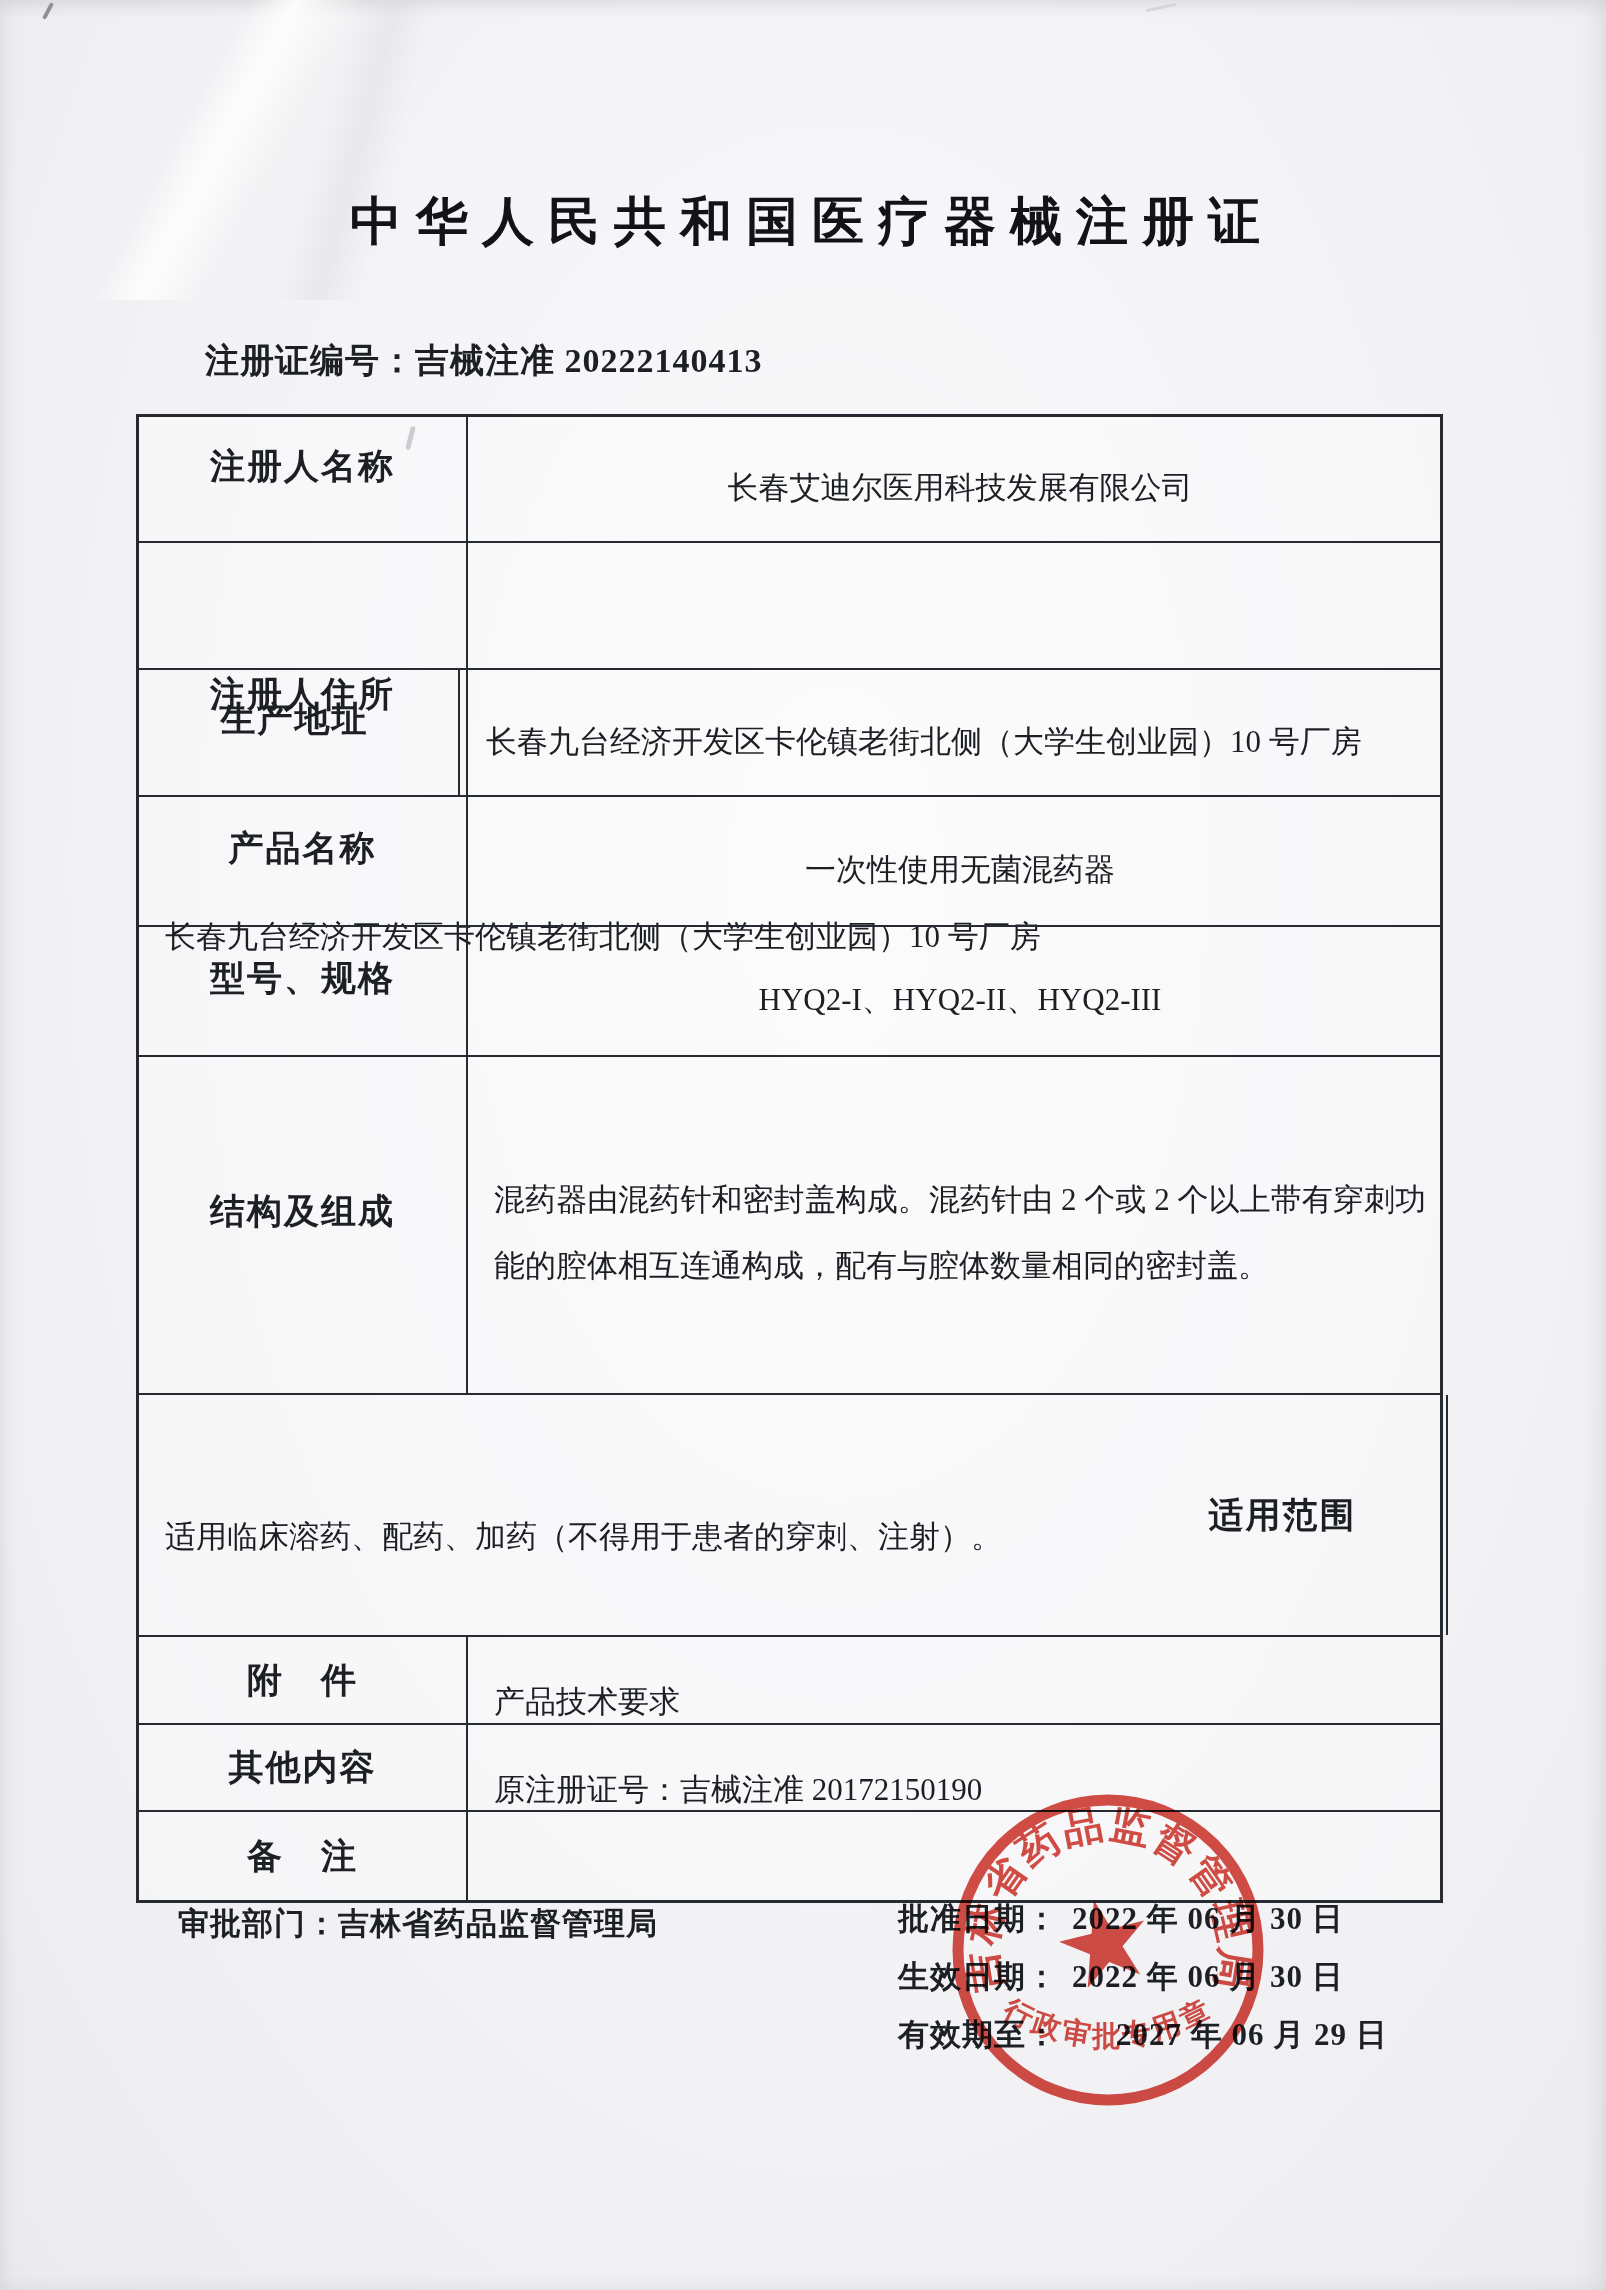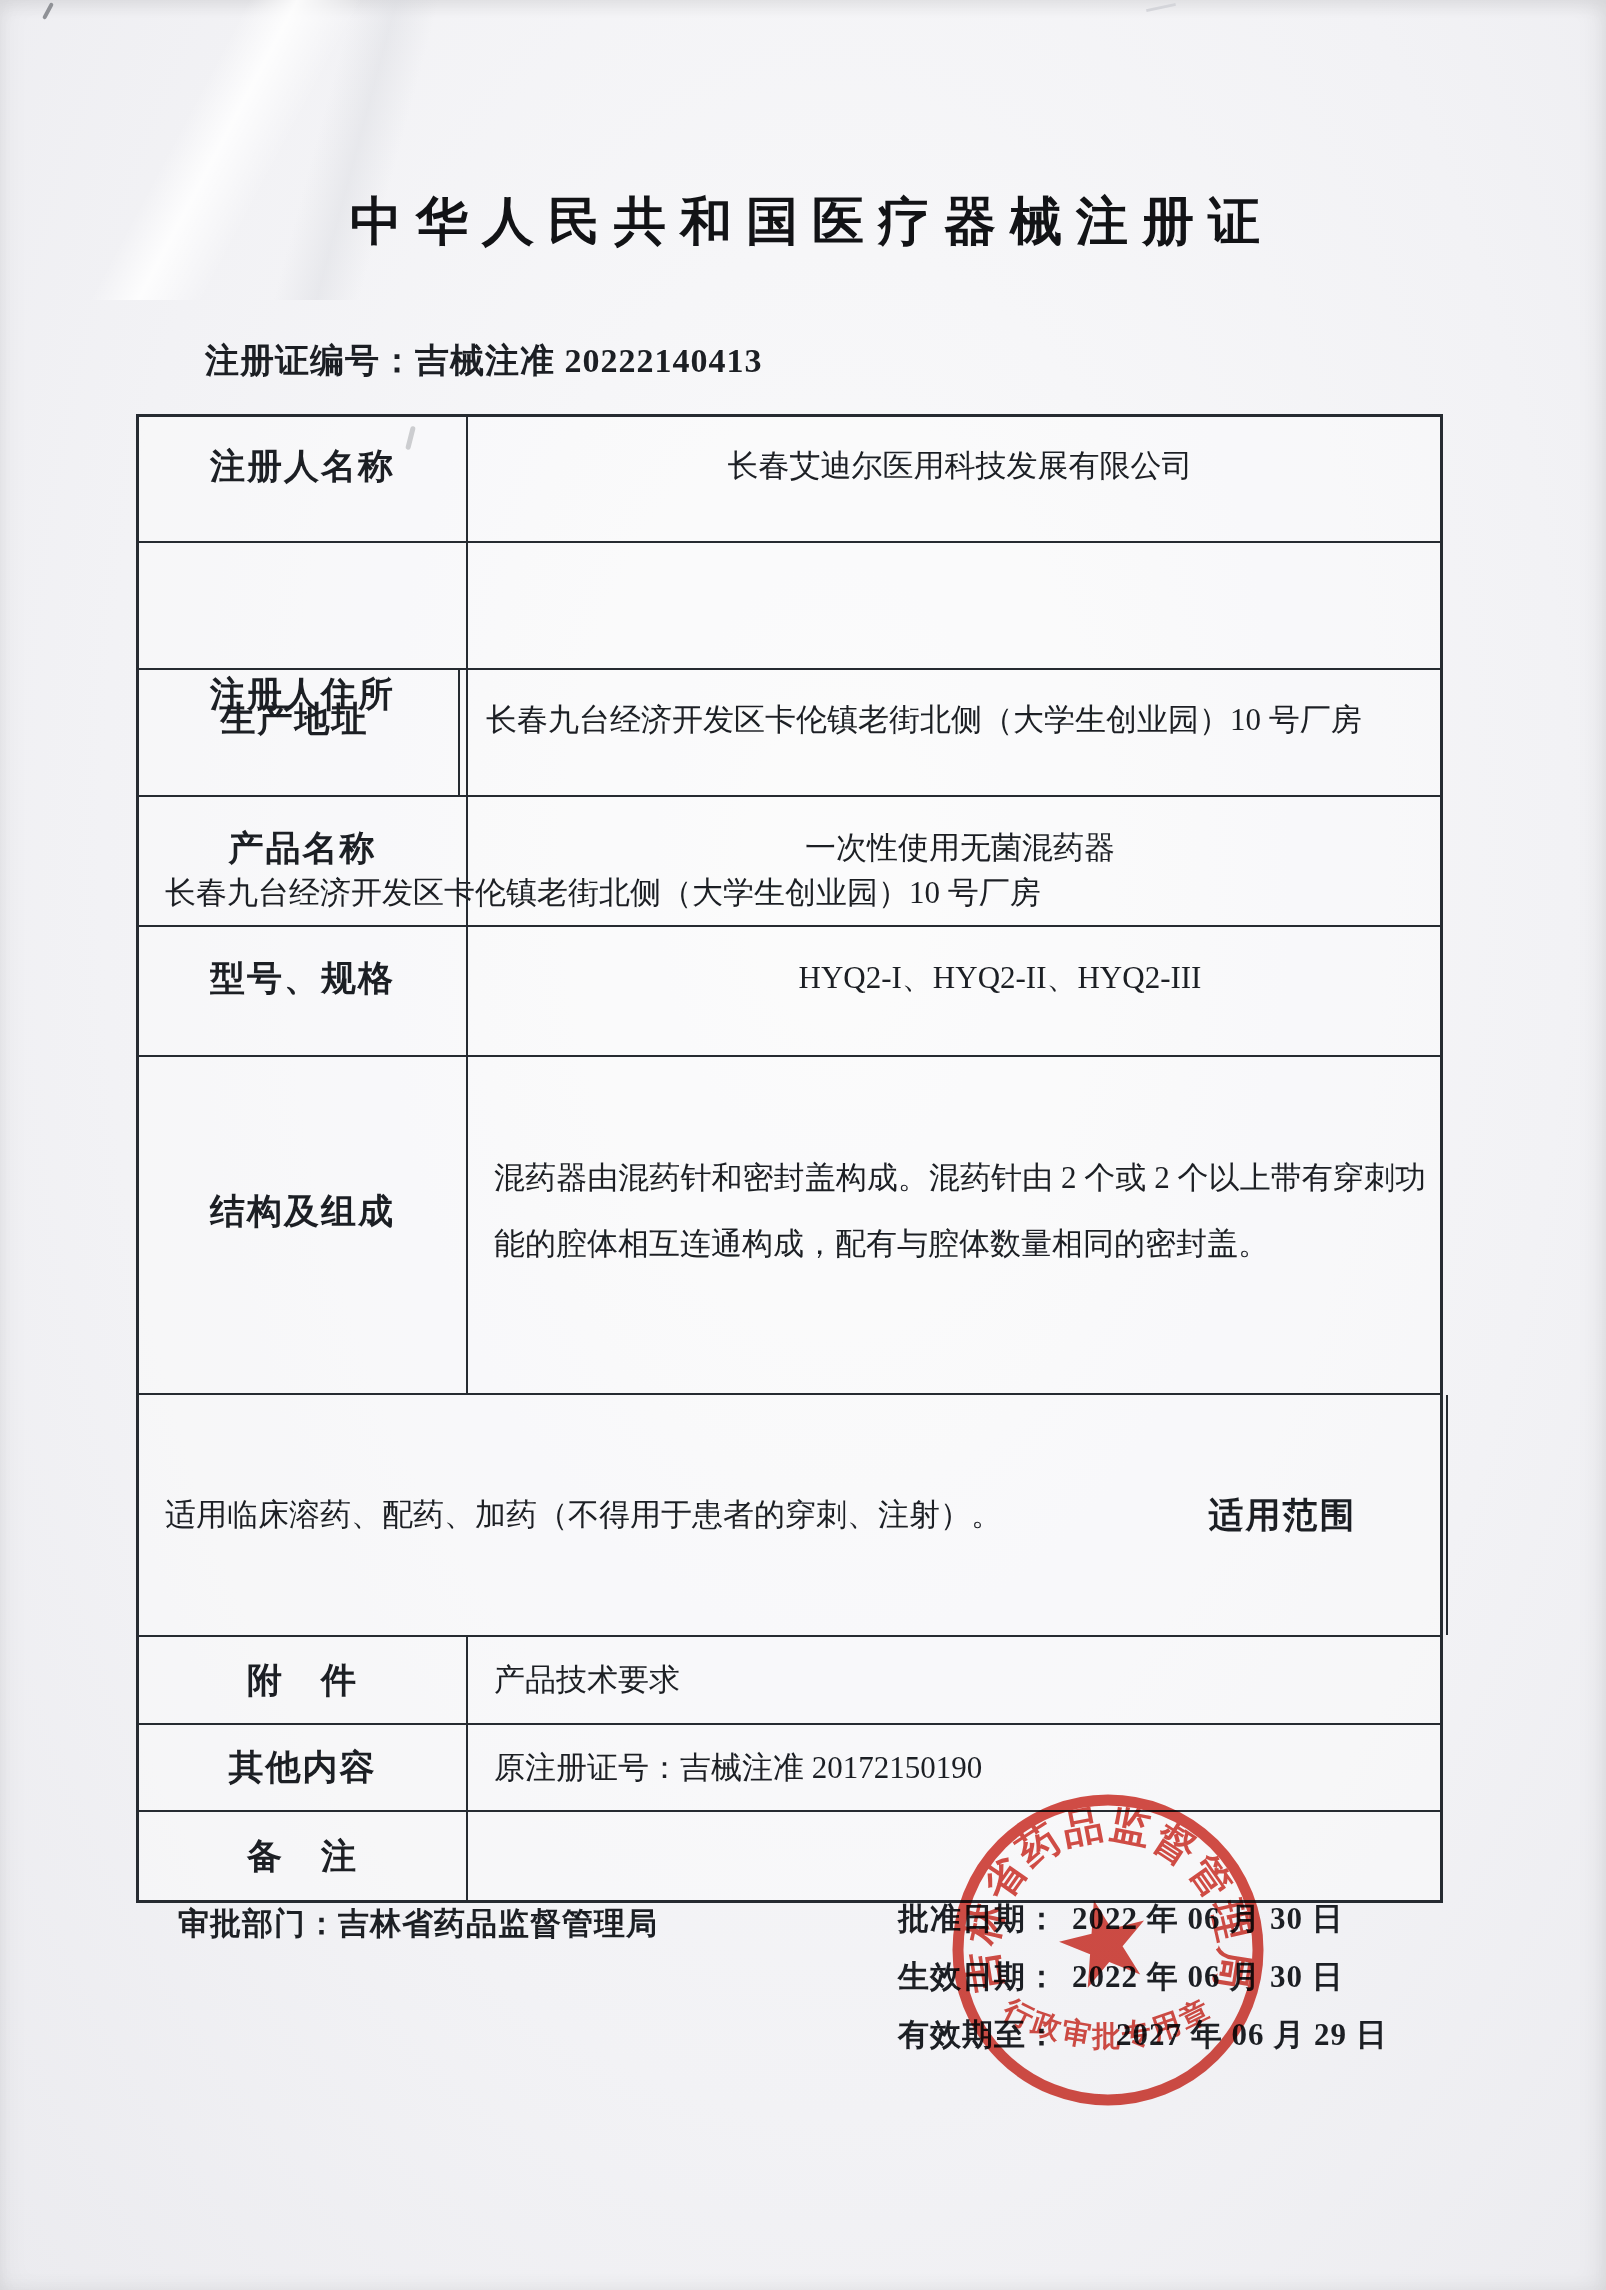--- a/index.html
+++ b/index.html
@@ -42,33 +42,33 @@
     border:3px solid #262b31;
     display:flex;flex-direction:column;
     background:rgba(252,252,253,.45);
   }
   .row{display:flex;border-top:2px solid #262b31;}
   .row:first-child{border-top:none;}
   .row:nth-child(1){height:124px;}
   .row:nth-child(2){height:125px;flex-direction:column;}
   .row:nth-child(3){height:125px;justify-content:flex-end;}
   .row:nth-child(4){height:128px;}
-  .row:nth-child(5){height:128px;gap:40px;}
+  .row:nth-child(5){height:128px;}
   .row:nth-child(6){height:336px;}
   .row:nth-child(7){height:240px;}
   .row:nth-child(8){height:86px;}
   .row:nth-child(9){height:85px;}
   .row:nth-child(10){height:88px;}
   .cell{display:flex;align-items:center;box-sizing:border-box;}
   .cell.lab{
     width:329px;flex:0 0 329px;justify-content:center;
     border-right:2px solid #262b31;
     font-size:35px;font-weight:bold;letter-spacing:2px;white-space:nowrap;
   }
-  .cell.val{flex:1;font-size:31px;padding:0 22px 0 26px;}
+  .cell.val{flex:1;font-size:31px;padding:0 22px 0 26px;margin-top:44px;}
   .cell.val .inner{width:932px;}
   .v-center{justify-content:center;text-align:center;}
   .v-center .inner{width:auto;}
   .row:nth-child(-n+5) .cell{padding-bottom:26px;}
   .row:nth-child(6) .cell{padding-bottom:28px;}
   .row:nth-child(6) .cell.val,.row:nth-child(7) .cell.val{line-height:66px;}
   .row:nth-child(6) .cell.val .inner{text-align:justify;}
 
   .dept-line{
     position:absolute;left:178px;top:1903px;

